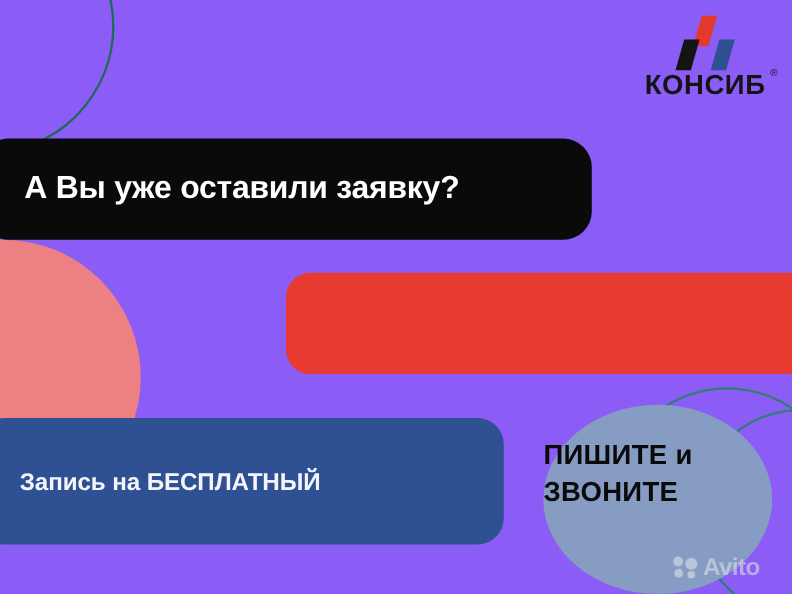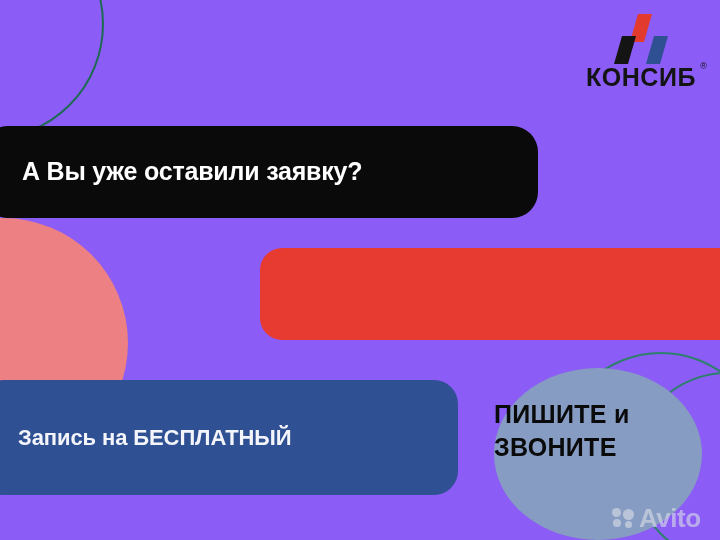--- a/index.html
+++ b/index.html
@@ -114,21 +114,21 @@
     left: -18px;
     top: 126px;
     width: 556px;
     height: 92px;
     background: #0a0a0a;
     border-radius: 26px;
     padding-left: 40px;
   }
   .box-black .line {
     color: #ffffff;
-    font-size: 25px;
+    font-size: 29px;
     font-weight: bold;
     letter-spacing: -0.2px;
     line-height: 1.1;
   }
 
   .box-red {
     left: 260px;
     top: 248px;
     width: 486px;
     height: 92px;
@@ -201,21 +201,21 @@
     position: absolute;
     display: block;
     border-radius: 50%;
     background: #d8dde6;
   }
   .avito-d1 { width: 9px;  height: 9px;  left: 0px;  top: 0px; }
   .avito-d2 { width: 11px; height: 11px; left: 11px; top: 1px; }
   .avito-d3 { width: 8px;  height: 8px;  left: 1px;  top: 11px; }
   .avito-d4 { width: 7px;  height: 7px;  left: 13px; top: 13px; }
   .avito-word {
-    font-size: 26px;
+    font-size: 22px;
     font-weight: bold;
     color: #d8dde6;
     letter-spacing: -0.5px;
     line-height: 1;
   }
 </style>
 </head>
 <body>
 
 <div id="poster">

